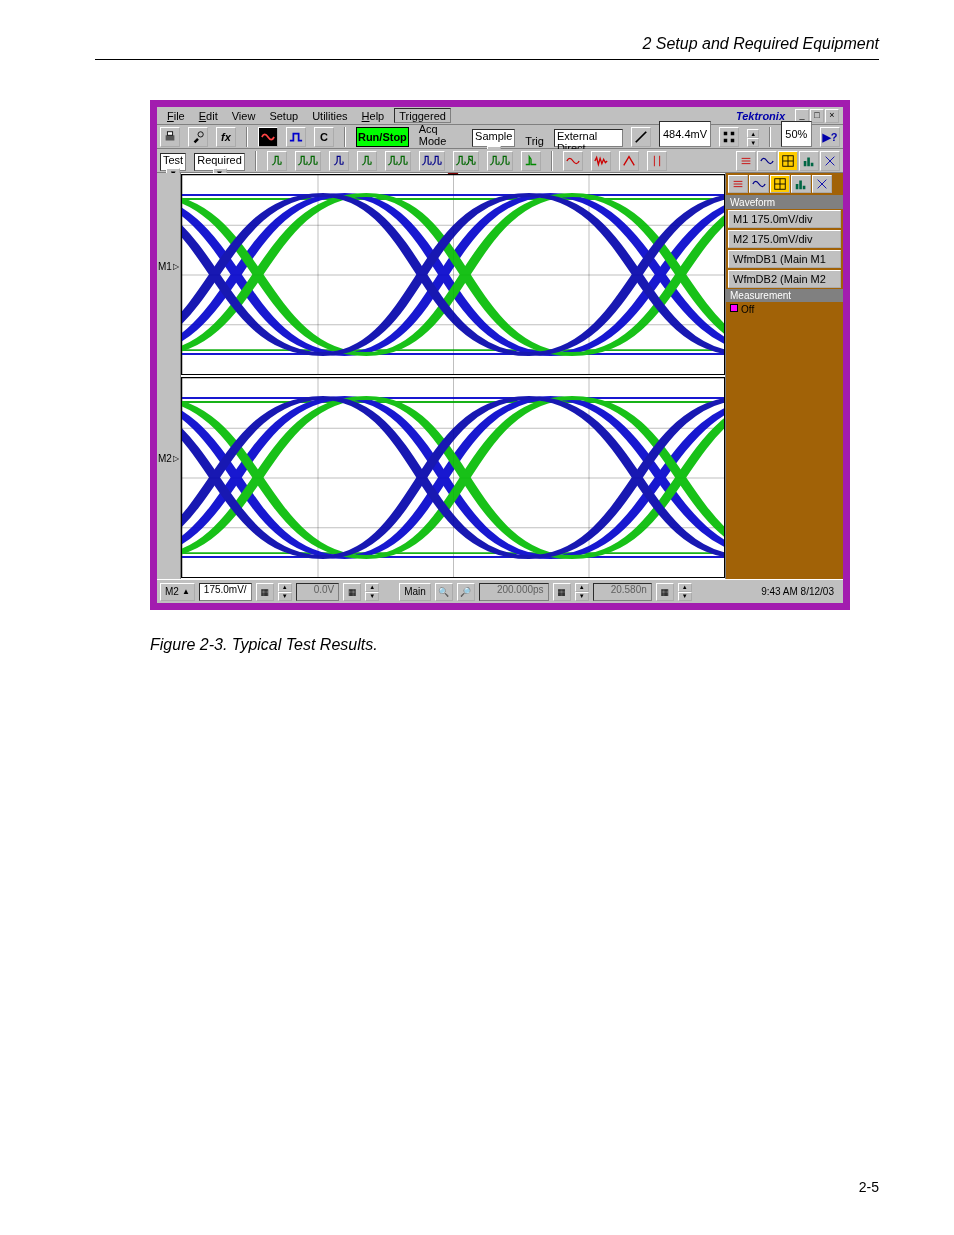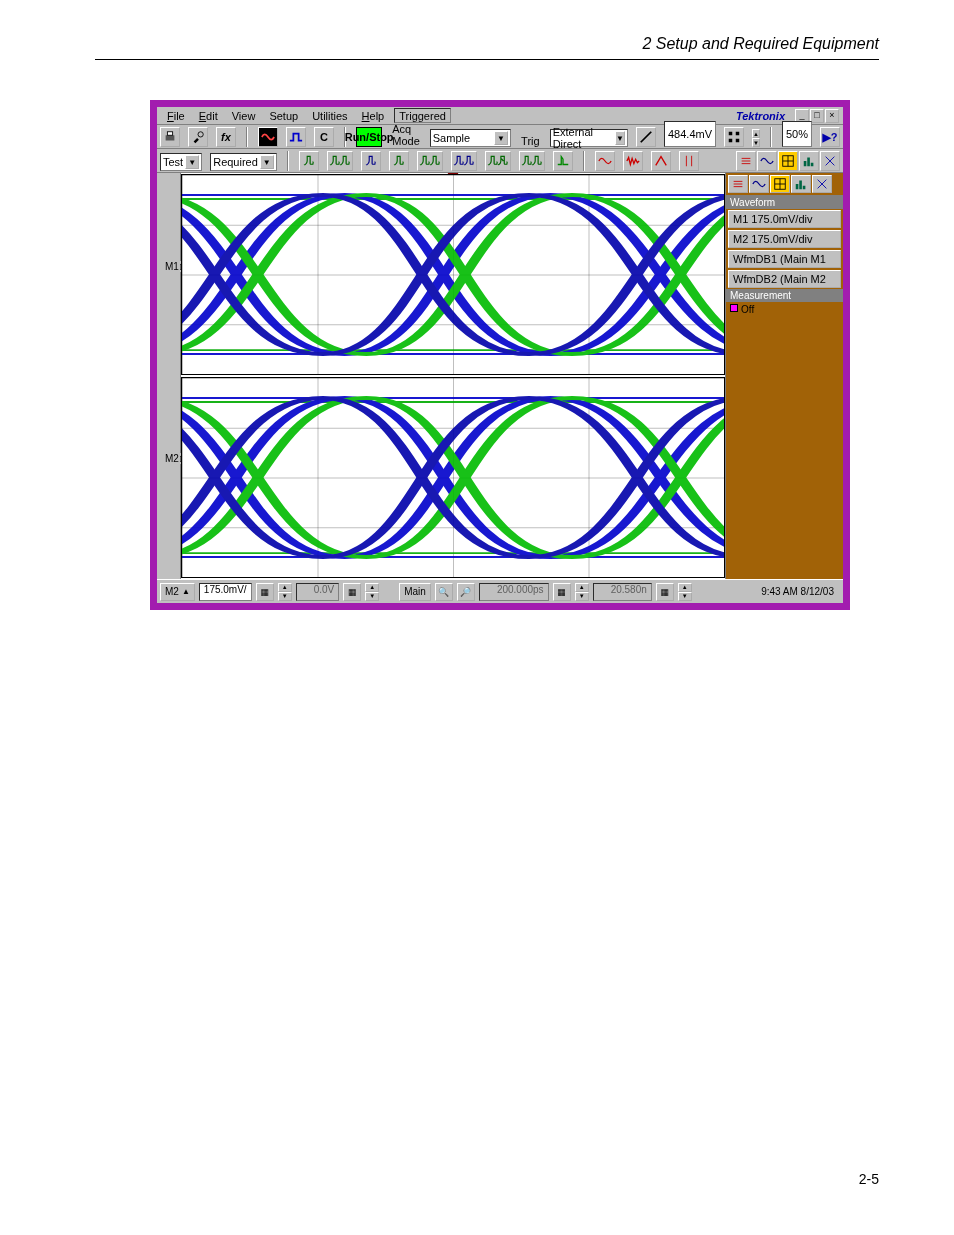--- a/index.html
+++ b/index.html
@@ -101,20 +101,21 @@
   }
   .tbtn.green { background: #0f0; color: #000; border: 1px solid #000; font-weight: bold; padding: 0 4px; }
   .tlabel { padding: 0 2px; }
   .tselect {
     border: 1px inset #808080;
     background: #fff;
     height: 18px;
     padding: 0 2px;
     display: flex; align-items: center;
     gap: 2px;
+    flex-direction: column;
   }
   .tselect .arrow {
     width: 14px; height: 14px;
     border: 1px outset #fff;
     background: #c0c0c0;
     display:flex; align-items:center; justify-content:center;
     font-size:8px;
   }
   .tinput {
     border: 1px inset #808080;
@@ -154,21 +155,21 @@
     width: 24px;
     background: #c0c0c0;
     border-right: 1px solid #808080;
     display:flex; flex-direction:column;
     position: relative;
   }
   .ch-label {
     position: absolute;
     font-size: 10px;
     background: #c0c0c0;
-    padding: 0 8px;
+    padding: 0 1px;
     display:flex; align-items:center;
   }
   .ch-label .tri { font-size: 8px; margin-left:1px; }
 
   .wave-area {
     flex: 1;
     background: #fff;
     position: relative;
     display:flex; flex-direction:column;
   }
@@ -252,21 +253,21 @@
   }
   .timestamp { margin-left:auto; padding-right:6px; }
 
   .caption {
     font-style: italic;
     font-size: 16px;
     margin-top: 26px;
   }
   .page-number {
     position: absolute;
-    bottom: 48px;
+    bottom: 40px;
     right: 75px;
     font-size: 14px;
   }
 
   .yellow-bg { background: #ffcc00 !important; }
 </style>
 </head>
 <body>
 
 <div class="page">
@@ -595,16 +596,17 @@
         <div class="stat-icon">▦</div>
         <div class="spinner">
             <div class="sp">▲</div>
             <div class="sp">▼</div>
           </div>
         <div class="timestamp">9:43 AM 8/12/03</div>
       </div>
 
     </div>
 
+    <div class="caption">Figure 2-3. Typical Test Results.</div>
   </div>
 
   <div class="page-number">2-5</div>
 </div>
 
 </body></html>

